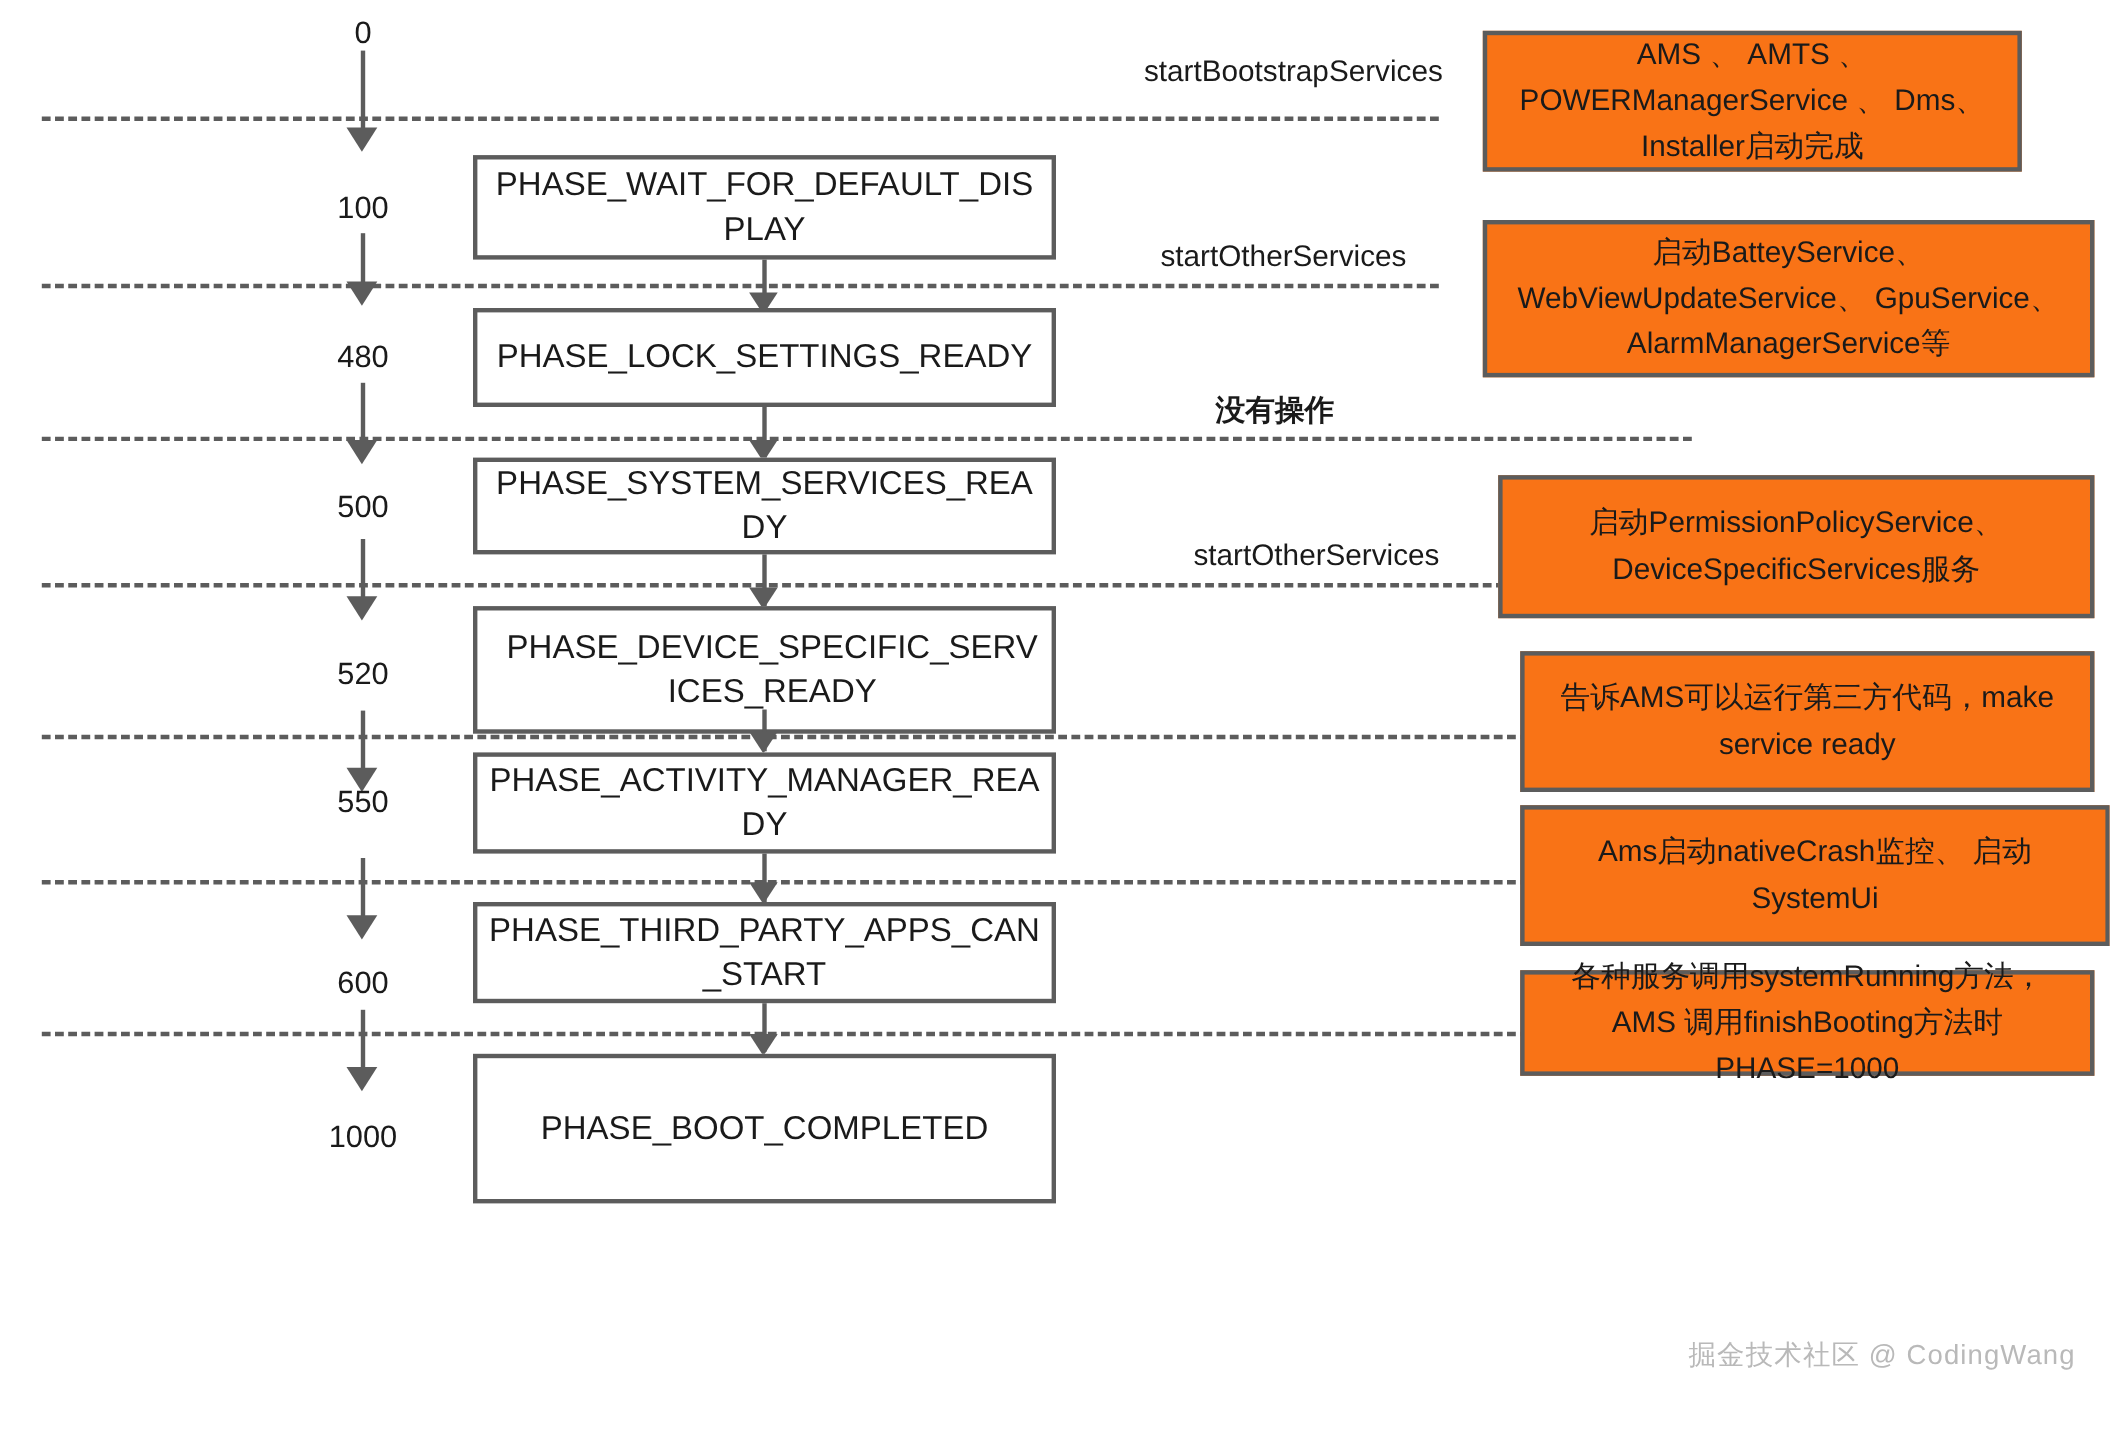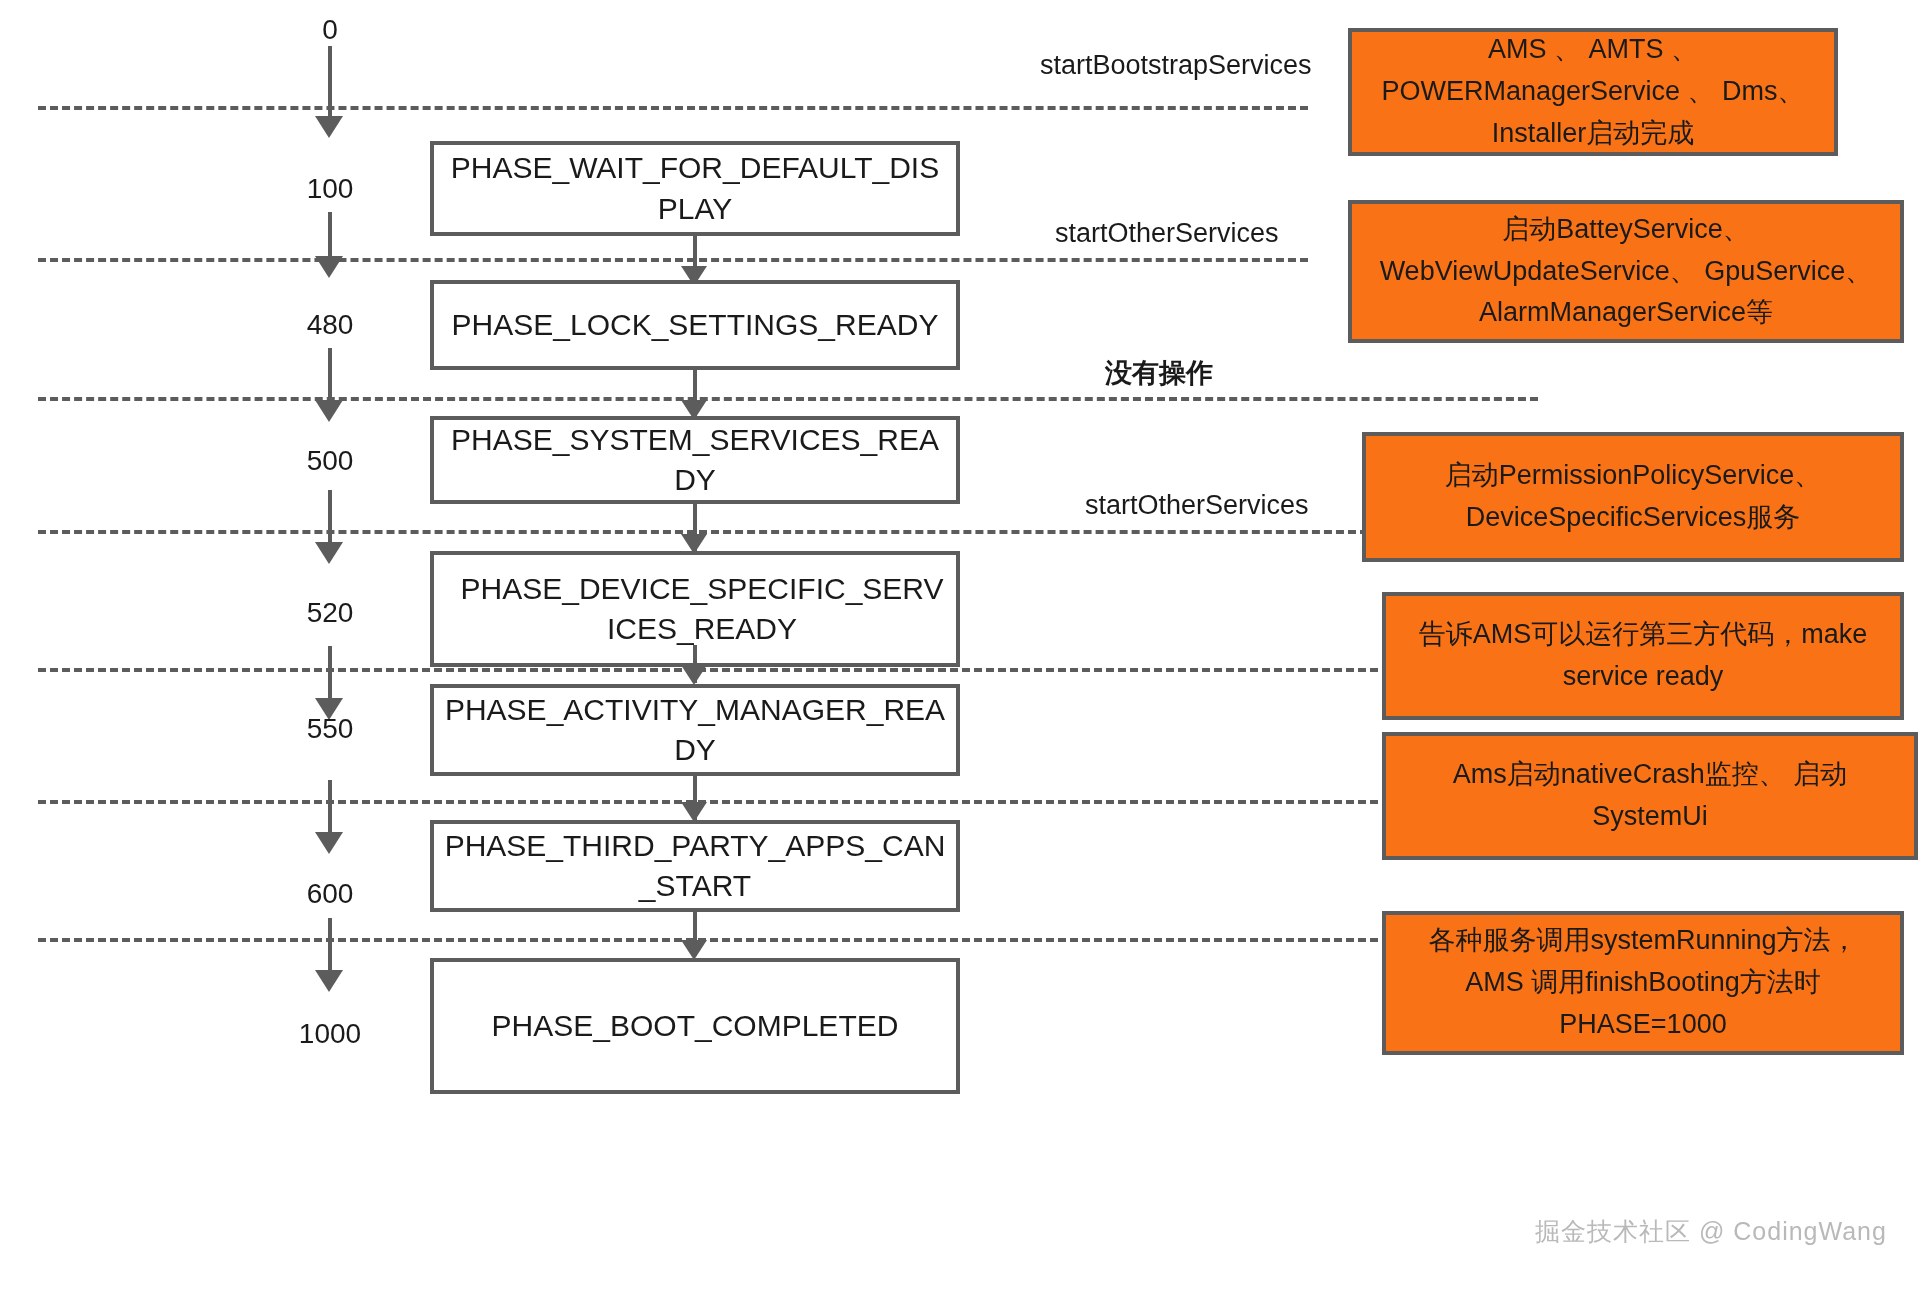--- a/index.html
+++ b/index.html
@@ -198,17 +198,17 @@
   <div class="note-box" style="left:1348px; top:28px; width:490px; height:128px;">AMS 、 AMTS 、 POWERManagerService 、 Dms、 Installer启动完成</div>
 
   <div class="note-box" style="left:1348px; top:188px; width:556px; height:143px;margin-top:12px;">启动BatteyService、 WebViewUpdateService、 GpuService、 AlarmManagerService等</div>
 
   <div class="note-box" style="left:1362px; top:432px; width:542px; height:130px;">启动PermissionPolicyService、 DeviceSpecificServices服务</div>
 
   <div class="note-box" style="left:1382px; top:592px; width:522px; height:128px;">告诉AMS可以运行第三方代码，make service ready</div>
 
   <div class="note-box" style="left:1382px; top:732px; width:536px; height:128px;">Ams启动nativeCrash监控、 启动SystemUi</div>
 
-  <div class="note-box" style="left:1382px; top:882px; width:522px; height:144px;margin-top:29px;">各种服务调用systemRunning方法，AMS 调用finishBooting方法时PHASE=1000</div>
+  <div class="note-box" style="left:1382px; top:882px; width:522px; height:96px;">各种服务调用systemRunning方法，AMS 调用finishBooting方法时PHASE=1000</div>
 
   <div class="watermark" style="left:1535px; top:1215px;">掘金技术社区 @ CodingWang</div>
 
 </div>
 
 </body></html>

